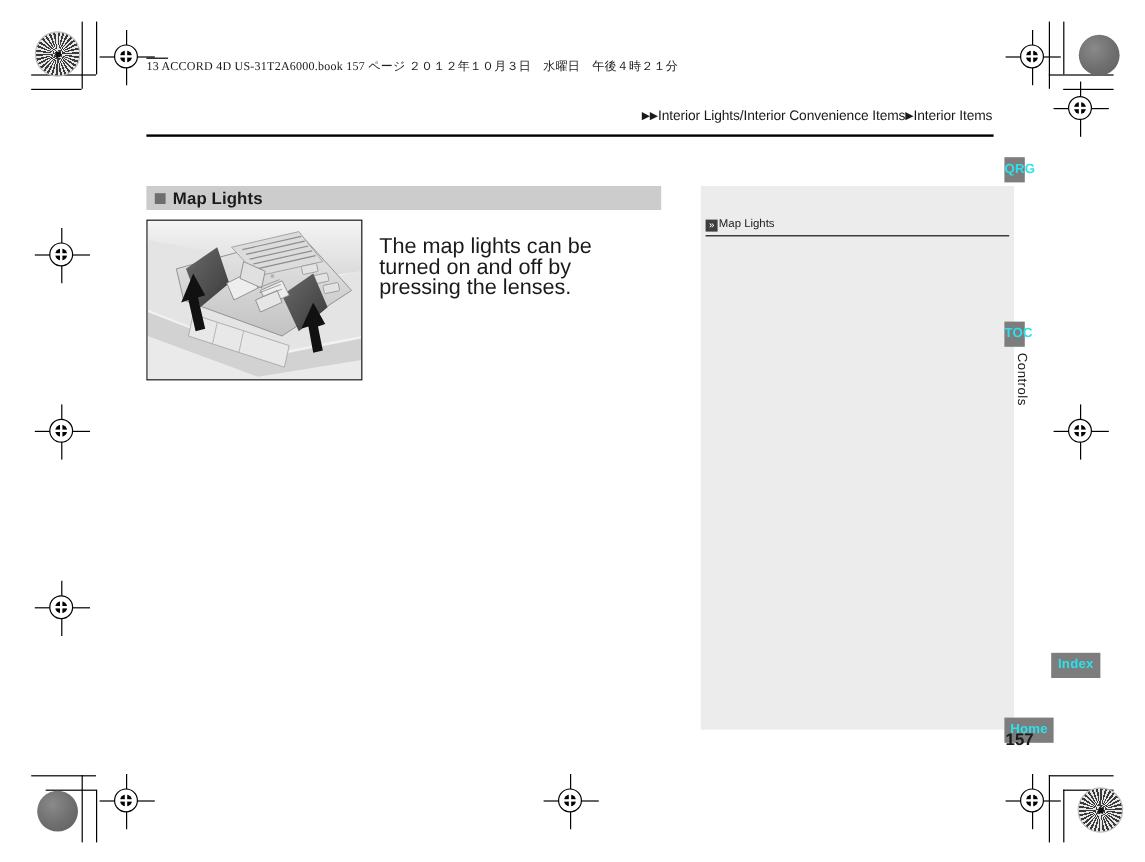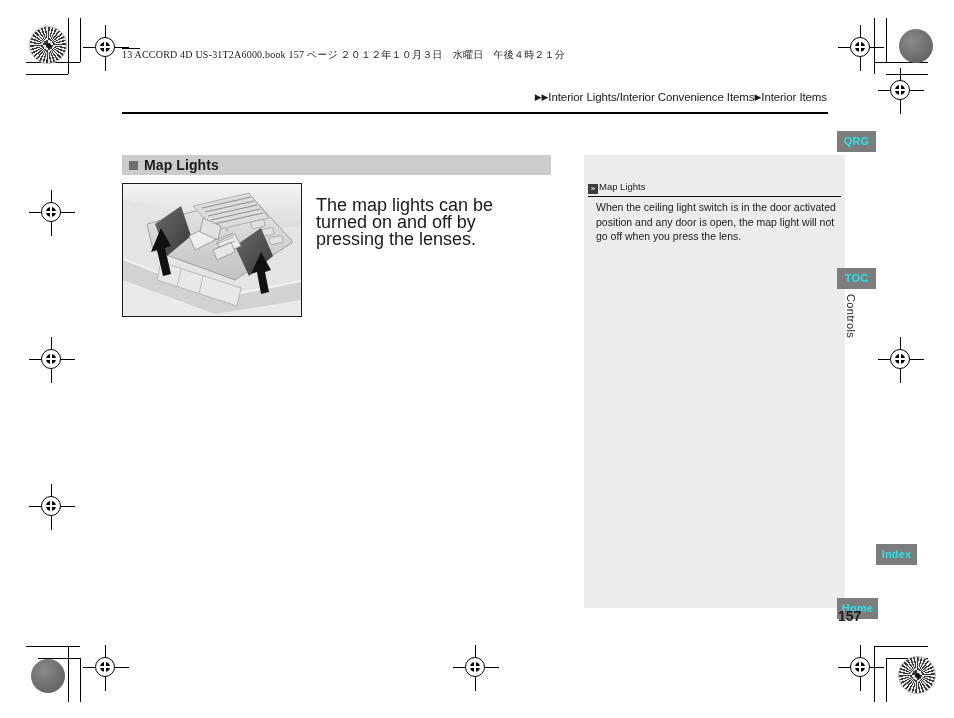--- a/index.html
+++ b/index.html
@@ -228,21 +228,21 @@
     top: 45px;
     width: 243px;
     font-size: 10.5px;
     line-height: 14.5px;
     color: #1a1a1a;
   }
 
   
   .tab-btn {
     position: absolute;
-    width: 39px;
+    width: 17px;
     height: 21px;
     background: #7d7d7d;
     color: #2ce2ea;
     font-size: 11px;
     font-weight: bold;
     text-align: center;
     line-height: 21px;
     letter-spacing: 0.2px;
   }
   #tab-qrg  { left: 837px; top: 131px; }
@@ -438,21 +438,20 @@
 
     <path d="M138,110 L134,88 L128,90 L138,68 L148,86 L142,88 L146,108 Z" fill="#111111"></path>
   </svg>
 </div>
 
 <p class="body-copy">The map lights can be turned on and off by pressing the lenses.</p>
 
 <div class="note-col">
   <div class="note-head"><span class="note-icon">»</span><span>Map Lights</span></div>
   <div class="note-rule"></div>
-  <div class="note-body">When the ceiling light switch is in the door activated position and any door is open, the map light will not go off when you press the lens.</div>
 </div>
 
 <div class="tab-btn" id="tab-qrg">QRG</div>
 <div class="tab-btn" id="tab-toc">TOC</div>
 <div class="tab-btn" id="tab-index">Index</div>
 <div class="tab-btn" id="tab-home">Home</div>
 
 <div class="side-chapter">Controls</div>
 
 <div class="page-number">157</div>

